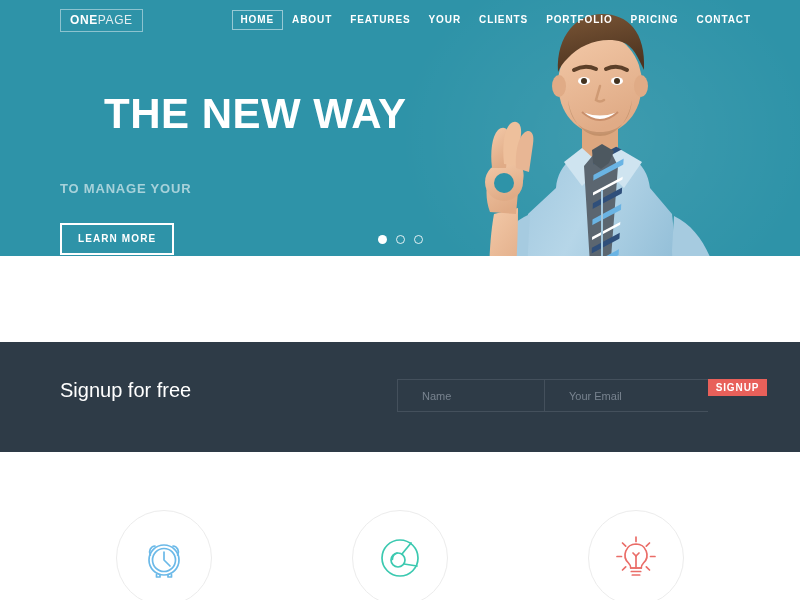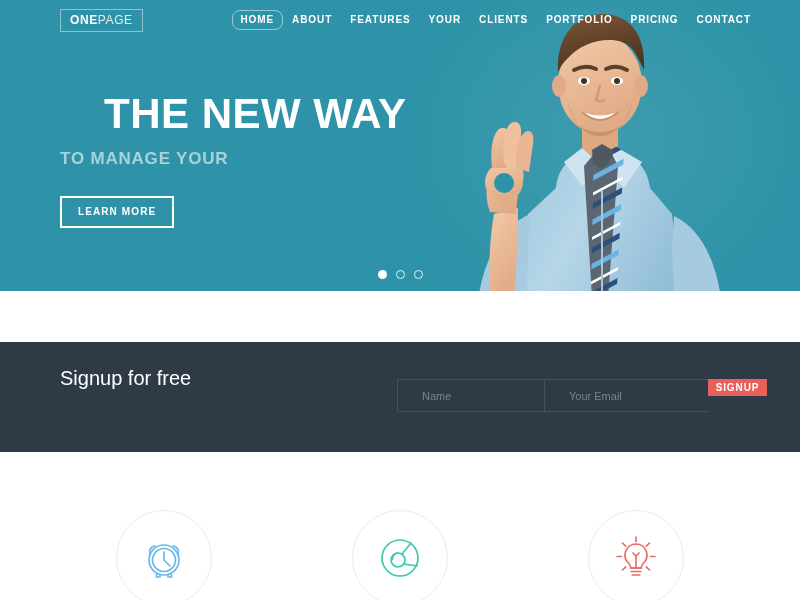--- a/index.html
+++ b/index.html
@@ -5,21 +5,21 @@
   * { margin:0; padding:0; box-sizing:border-box; }
   html, body {
     width:800px; height:600px; overflow:hidden;
     font-family:"Liberation Sans", sans-serif;
     background:#ffffff;
   }
   .page { position:relative; width:800px; height:600px; }
 
   
   .hero {
-    position:absolute; top:0; left:0; width:800px; height:291px;
+    position:absolute; top:0; left:0; width:800px; height:256px;
     background:#2e93a8;
     overflow:hidden;
   }
   .hero-bg-sheen {
     position:absolute; top:0; right:0; width:430px; height:342px;
     background:radial-gradient(ellipse at 55% 40%, rgba(255,255,255,0.08) 0%, rgba(255,255,255,0) 62%);
   }
 
   
   .navbar {
@@ -37,36 +37,35 @@
   .logo .page { font-weight:normal; color:#e3eef1; }
 
   .nav-list {
     margin-left:auto; margin-right:40px;
     display:flex; align-items:center; gap:0px; list-style:none;
   }
   .nav-item {
     color:#ffffff; font-size:10px; font-weight:bold;
     letter-spacing:0.9px; padding:5px 9px; line-height:1;
     white-space:nowrap;
-    border-radius:8px;
   }
   .nav-item.active {
     border:1px solid rgba(255,255,255,0.5);
     padding:4px 8px;
   }
 
   
   .hero-copy { position:absolute; left:60px; top:92px; z-index:20; }
   .hero-title {
     font-size:42px; font-weight:bold; color:#ffffff;
     letter-spacing:0.5px; line-height:1.05; white-space:nowrap;margin-left:44px;
   }
   .hero-sub {
-    margin-top:10px;
-    font-size:17px; font-weight:bold; letter-spacing:0.8px;
+    margin-top:43px;
+    font-size:13px; font-weight:bold; letter-spacing:0.8px;
     color:rgba(255,255,255,0.58); line-height:1.55;
   }
   .btn-learn {
     display:inline-block; margin-top:24px;
     border:2px solid #ffffff; color:#ffffff;
     font-size:10px; font-weight:bold; letter-spacing:1.1px;
     padding:9px 16px; background:transparent; line-height:1;
     cursor:pointer;
   }
 
@@ -83,21 +82,21 @@
     display:flex; justify-content:center; gap:9px; z-index:30;
   }
   .dot { width:9px; height:9px; border-radius:50%; border:1px solid rgba(255,255,255,0.85); cursor:pointer; }
   .dot.on { background:#ffffff; }
 
   
   .signup {
     position:absolute; top:342px; left:0; width:800px; height:110px;
     background:#2e3b47;
   }
-  .signup-text { position:absolute; left:60px; top:24px; width:330px; }
+  .signup-text { position:absolute; left:60px; top:36px; width:330px; }
   .signup-title { font-size:20px; color:#ffffff; font-weight:normal; line-height:1.2; }
   .signup-desc {
     margin-top:9px; font-size:12px; line-height:1.65;
     color:#8a96a3;
   }
   .signup-form {
     position:absolute; left:397px; top:379px;
     display:flex; align-items:stretch; height:33px;
   }
   .field {

